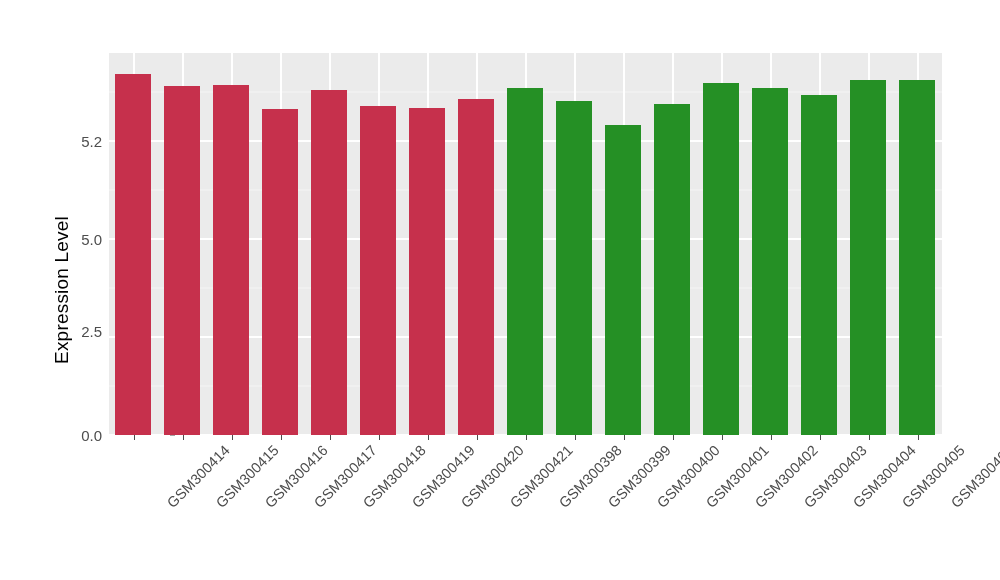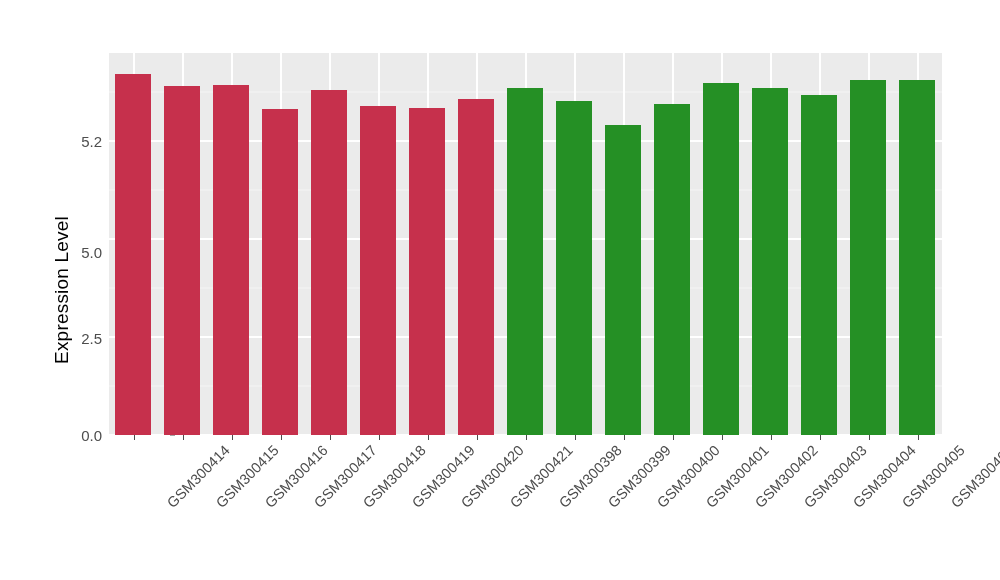--- a/index.html
+++ b/index.html
@@ -145,23 +145,23 @@
 
 <div id="chart-root">
 
   <div id="y-axis-title">
     <span>Expression Level</span>
   </div>
 
   <div id="y-tick-labels">
       <div class="y-tick-label" style="top: 382px;">0.0</div>
       <div class="y-tick-mark" style="top: 382px;"></div>
-      <div class="y-tick-label" style="top: 285px; text-align: right;">2.5</div>
+      <div class="y-tick-label" style="top: 278px; text-align: right;">2.5</div>
       <div class="y-tick-mark" style="top: 284.051px;"></div>
-      <div class="y-tick-label" style="top: 199px; margin-left: 47px;">5.0</div>
+      <div class="y-tick-label" style="top: 186px; margin-left: 47px;">5.0</div>
       <div class="y-tick-mark" style="top: 186.103px;"></div>
       <div class="y-tick-label" style="top: 88.1538px;">5.2</div>
       <div class="y-tick-mark" style="top: 88.1538px;"></div>
     </div>
 
   <div id="panel">
       <div class="grid-minor" style="top: 333.026px;"></div>
       <div class="grid-minor" style="top: 235.077px;"></div>
       <div class="grid-minor" style="top: 137.128px;"></div>
       <div class="grid-minor" style="top: 39.1795px;"></div>

